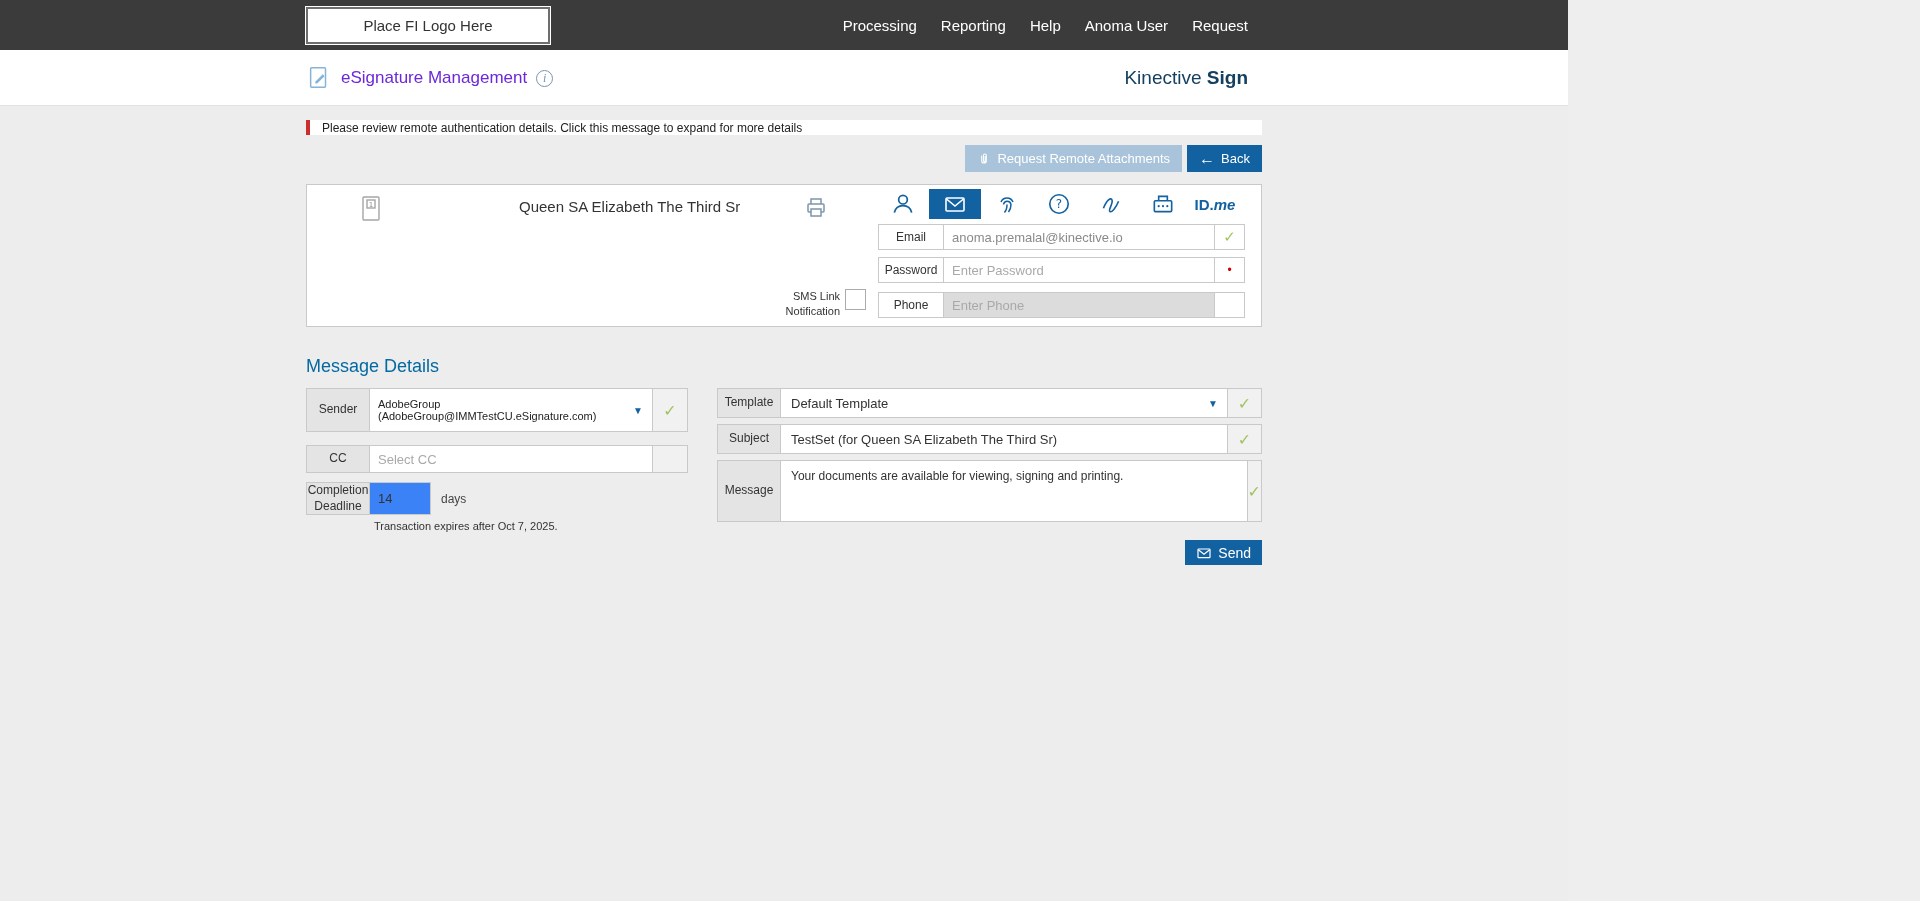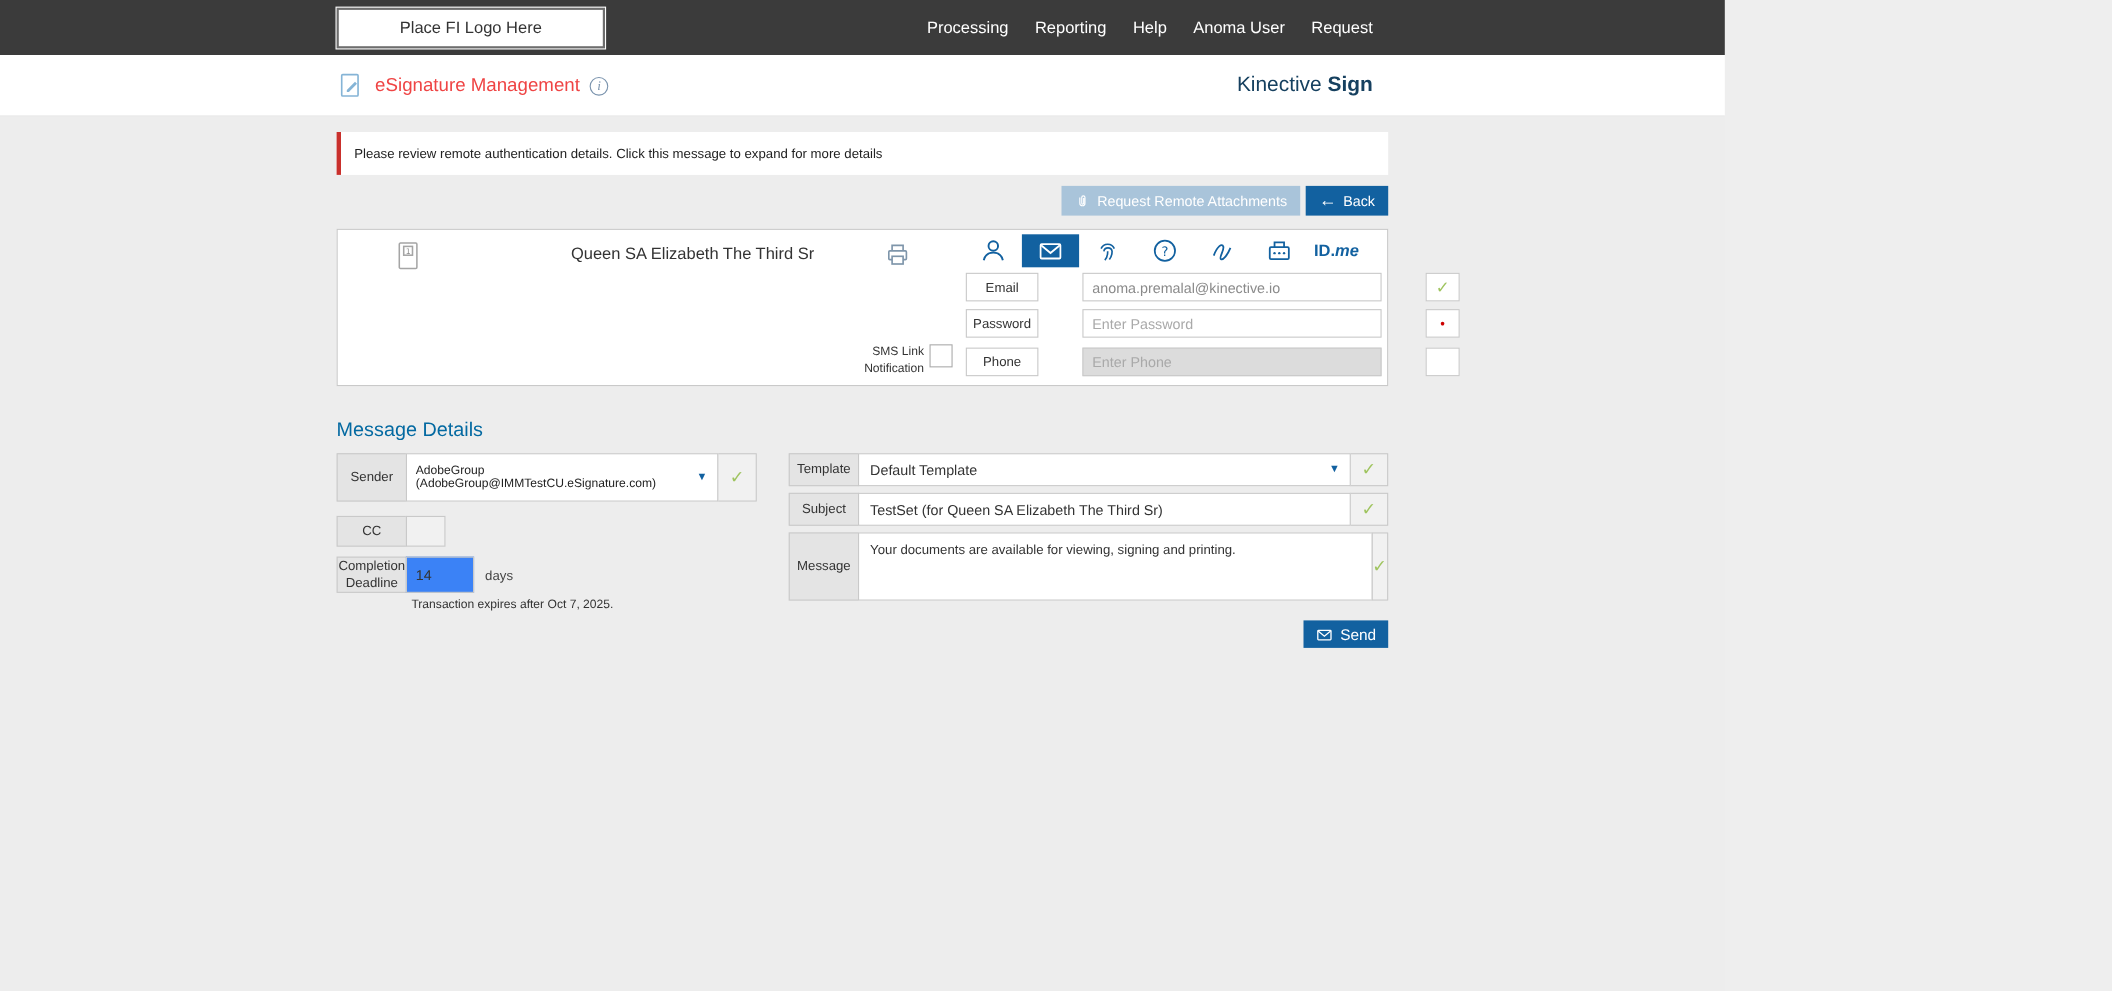--- a/index.html
+++ b/index.html
@@ -14,52 +14,52 @@
   .logo-box { position:absolute; left:0; top:7px; width:244px; height:37px; background:#fff;
               border:2px solid #6e6e6e; box-shadow:0 0 0 1px #fff; display:flex; align-items:center;
               justify-content:center; font-size:15px; color:#333; }
   .topnav { position:absolute; right:14px; top:0; height:50px; display:flex; align-items:center; gap:24px; }
   .topnav a { color:#fff; font-size:15px; text-decoration:none; cursor:pointer; }
 
   
   .subheader { background:#fff; height:56px; border-bottom:1px solid #e2e2e2; }
   .subheader-inner { height:56px; display:flex; align-items:center; justify-content:space-between; }
   .subheader-left { display:flex; align-items:center; gap:9px; }
-  .subheader-title { font-size:17px; color:#ef4444; }
+  .subheader-title { font-size:17px; color:#6d28d9; }
   .info-icon { width:17px; height:17px; border:1px solid #7a93ad; border-radius:50%; color:#7a93ad;
                font-family:"Liberation Serif", serif; font-style:italic; font-size:12px;
                display:inline-flex; align-items:center; justify-content:center; cursor:pointer; }
   .brand { font-size:19px; color:#16405f; margin-right:14px; }
   .brand b { font-weight:700; }
 
   
   .main { background:#ededed; min-height:795px; padding-top:14px; }
 
-  .alert { background:#fff; border-left:4px solid #c9302c; height:39px; display:flex; align-items:center;
+  .alert { background:#fff; border-left:4px solid #c9302c; height:15px; display:flex; align-items:center;
            padding-left:12px; font-size:12px; color:#222; cursor:pointer; }
 
   .actions-row { margin-top:10px; display:flex; justify-content:flex-end; gap:5px; }
   .btn { border:none; display:inline-flex; align-items:center; gap:6px; cursor:pointer;
          font-family:"Liberation Sans", sans-serif; }
   .btn-attach { background:#a9c4da; color:#fff; font-size:13px; height:27px; padding:0 12px; }
   .btn-back { background:#1261a0; color:#fff; font-size:13px; height:27px; padding:0 12px; }
   .btn-back .arrow { font-size:16px; line-height:1; }
 
   
   .recipient-panel { margin-top:12px; height:143px; background:#fff; border:1px solid #c9c9c9; position:relative; }
   .doc-icon { position:absolute; left:52px; top:10px; }
   .recipient-name { position:absolute; left:212px; top:13px; font-size:15px; color:#333; }
   .printer-icon { position:absolute; left:497px; top:10px; cursor:pointer; }
   .auth-row { position:absolute; left:570px; top:4px; display:flex; }
   .auth-item { width:52px; height:30px; display:flex; align-items:center; justify-content:center; cursor:pointer; }
   .auth-item.selected { background:#1261a0; }
   .idme { font-size:15px; color:#1261a0; font-weight:700; }
   .idme i { font-style:italic; }
 
-  .panel-row { position:absolute; left:571px; display:flex; height:26px;gap:41px; }
+  .panel-row { position:absolute; left:571px; display:flex; height:26px; }
   .email-row { top:39px; } .password-row { top:72px; } .phone-row { top:107px; }
   .cell-label { width:66px; border:1px solid #c9c9c9; background:#fff; display:flex; align-items:center;
                 justify-content:center; font-size:12px; color:#333; }
   .cell-input { width:272px; margin-left:-1px; border:1px solid #c9c9c9; background:#fff; font-size:13px;
                 padding:0 8px; color:#8a8a8a; font-family:"Liberation Sans", sans-serif; }
   .cell-input::placeholder { color:#a9a9a9; }
   .cell-input.disabled { background:#dcdcdc; color:#999; }
   .cell-check { width:31px; margin-left:-1px; border:1px solid #c9c9c9; background:#fff; display:flex;
                 align-items:center; justify-content:center; color:#9fc45f; font-size:15px; }
   .required-marker { color:#cc0000; font-size:12px; }
@@ -276,20 +276,21 @@
             <div class="box sender-box">
               <span>AdobeGroup</span>
               <span>(AdobeGroup@IMMTestCU.eSignature.com)</span>
               <span class="dd-arrow">▼</span>
             </div>
             <span class="check-cell">✓</span>
           </div>
 
           <div class="f-row cc-row">
             <span class="lbl">CC</span>
+            <input class="box cc-input" type="text" placeholder="Select CC" style="">
             <span class="check-cell"></span>
           </div>
 
           <div class="f-row deadline-row">
             <span class="lbl">
               <span>Completion</span>
               <span>Deadline</span>
             </span>
             <input class="box deadline-input" type="text" value="14" style="">
             <span class="deadline-unit">days</span>

